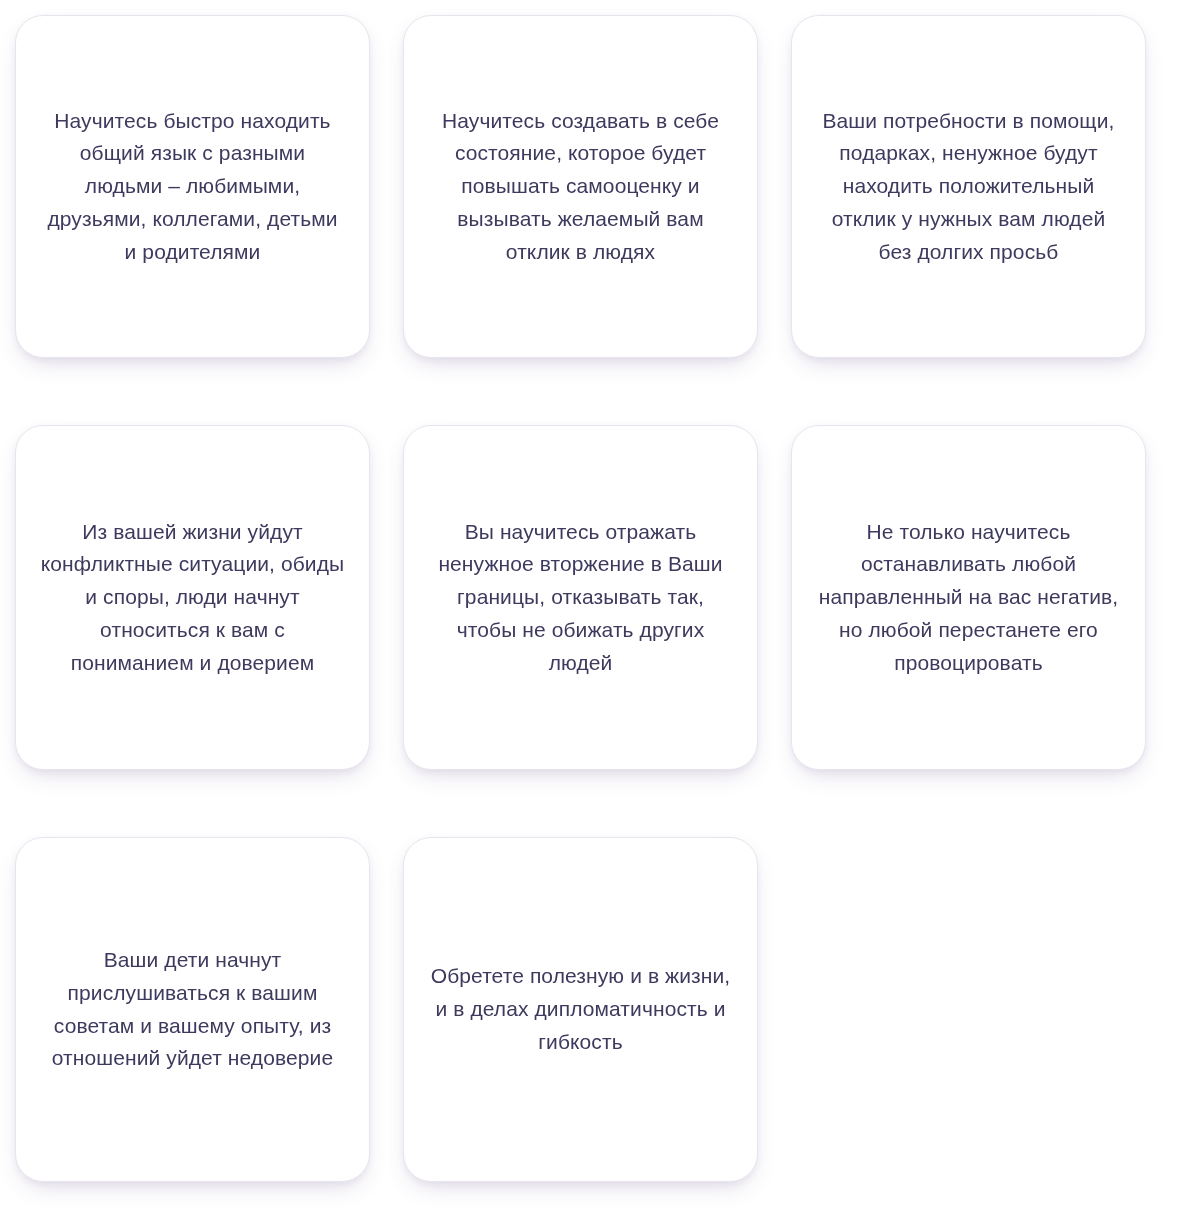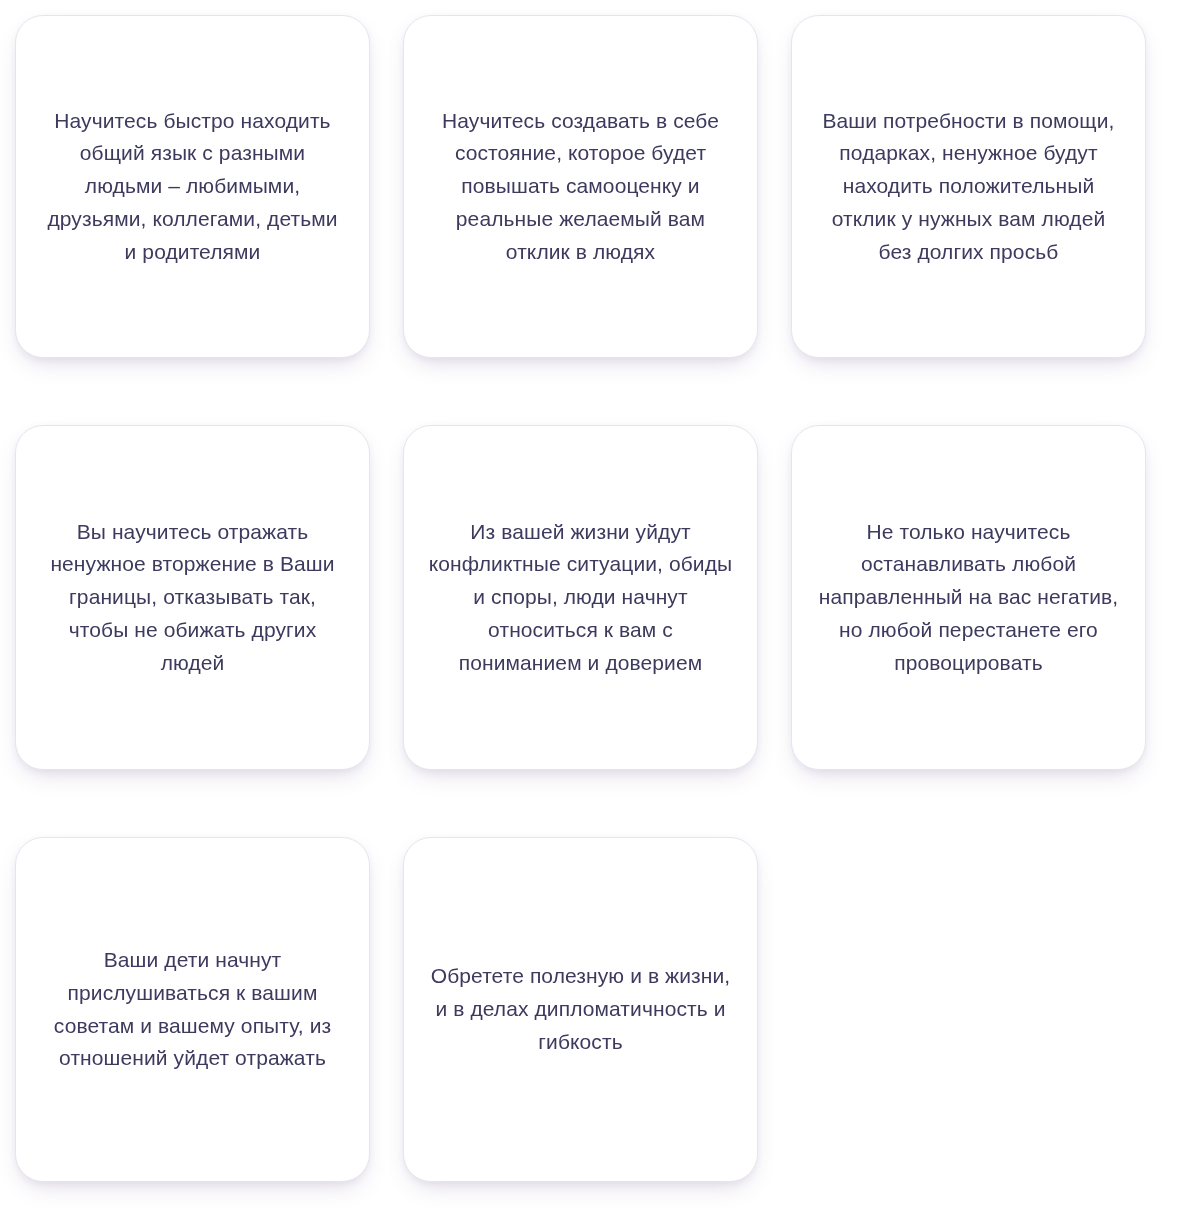--- a/index.html
+++ b/index.html
@@ -56,41 +56,41 @@
 </head>
 <body>
 
 <div class="benefits-grid">
 
   <div class="benefit-card">
     <p class="benefit-text">Научитесь быстро находить общий язык с разными людьми – любимыми, друзьями, коллегами, детьми и родителями</p>
   </div>
 
   <div class="benefit-card">
-    <p class="benefit-text">Научитесь создавать в себе состояние, которое будет повышать самооценку и реальные желаемый вам отклик в людях</p>
+    <p class="benefit-text">Научитесь создавать в себе состояние, которое будет повышать самооценку и вызывать желаемый вам отклик в людях</p>
   </div>
 
   <div class="benefit-card">
     <p class="benefit-text">Ваши потребности в помощи, подарках, ненужное будут находить положительный отклик у нужных вам людей без долгих просьб</p>
   </div>
 
   <div class="benefit-card">
-    <p class="benefit-text">Вы научитесь отражать ненужное вторжение в Ваши границы, отказывать так, чтобы не обижать других людей</p>
+    <p class="benefit-text">Из вашей жизни уйдут конфликтные ситуации, обиды и споры, люди начнут относиться к вам с пониманием и доверием</p>
   </div>
 
   <div class="benefit-card">
-    <p class="benefit-text">Из вашей жизни уйдут конфликтные ситуации, обиды и споры, люди начнут относиться к вам с пониманием и доверием</p>
+    <p class="benefit-text">Вы научитесь отражать ненужное вторжение в Ваши границы, отказывать так, чтобы не обижать других людей</p>
   </div>
 
   <div class="benefit-card">
     <p class="benefit-text">Не только научитесь останавливать любой направленный на вас негатив, но любой перестанете его провоцировать</p>
   </div>
 
 
   <div class="benefit-card">
-    <p class="benefit-text">Ваши дети начнут прислушиваться к вашим советам и вашему опыту, из отношений уйдет отражать</p>
+    <p class="benefit-text">Ваши дети начнут прислушиваться к вашим советам и вашему опыту, из отношений уйдет недоверие</p>
   </div>
 
   <div class="benefit-card">
     <p class="benefit-text">Обретете полезную и в жизни, и в делах дипломатичность и гибкость</p>
   </div>
 
 </div>
 
 </body></html>

